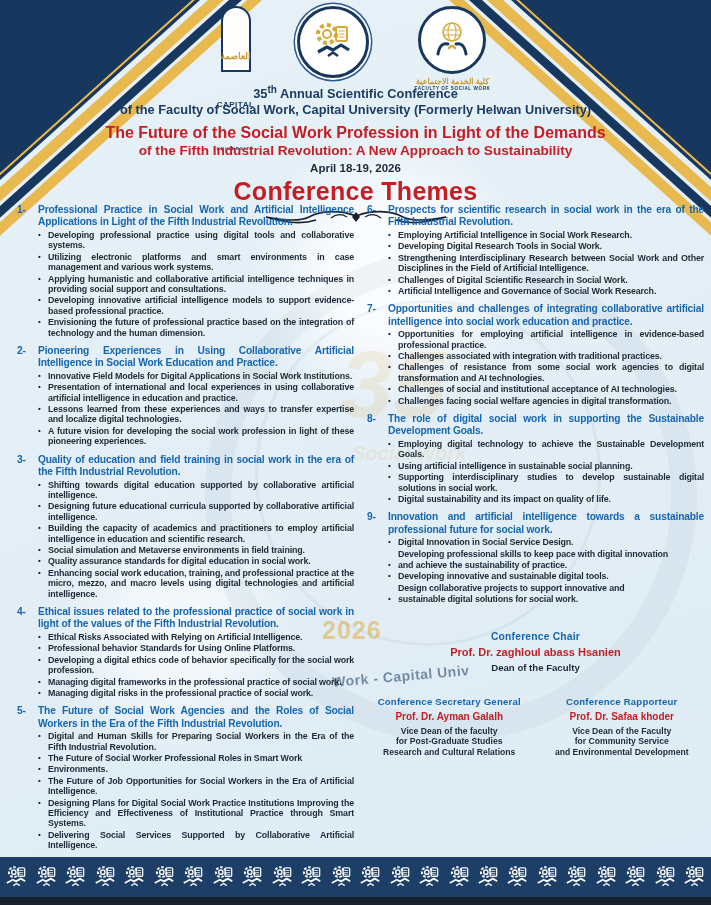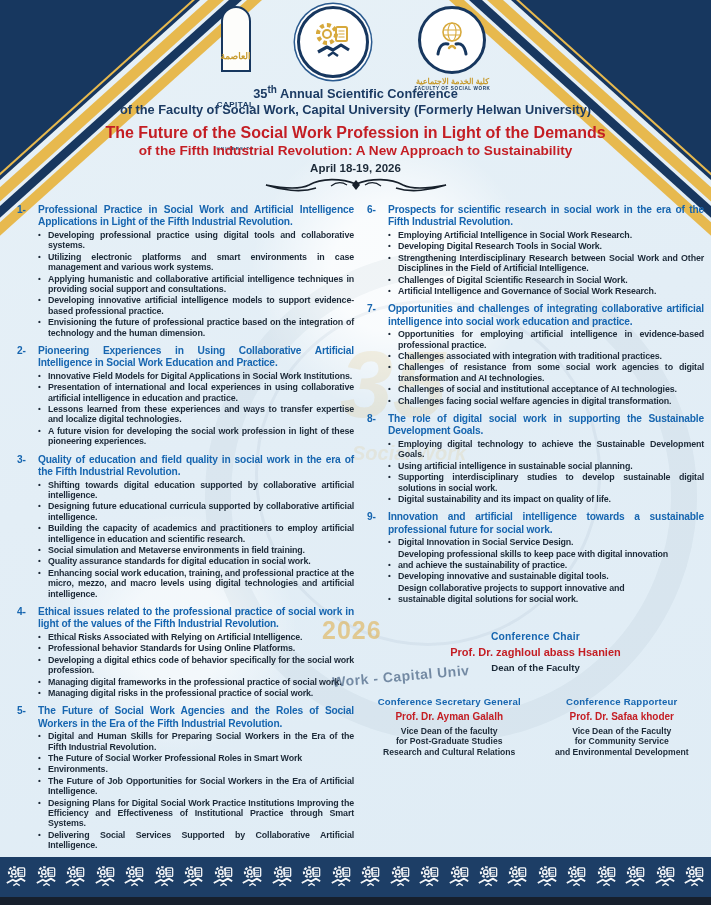--- a/index.html
+++ b/index.html
@@ -147,20 +147,21 @@
     </div>
   </div>
 </div>
 
 <div class="titles">
   <div class="t-navy"><span>35</span><sup>th</sup><span> Annual Scientific Conference</span></div>
   <div class="t-navy">of the Faculty of Social Work, Capital University (Formerly Helwan University)</div>
   <div class="t-red">The Future of the Social Work Profession in Light of the Demands</div>
   <div class="t-red2">of the Fifth Industrial Revolution: A New Approach to Sustainability</div>
   <div class="t-date">April 18-19, 2026</div>
+  <div class="t-theme">Conference Themes</div>
   <svg class="flourish" width="190" height="20" viewBox="0 0 190 20">
     <path d="M95 8 C80 2 60 2 48 9 C38 14 20 12 5 9 C20 14 40 17 55 12 M95 8 C110 2 130 2 142 9 C152 14 170 12 185 9 C170 14 150 17 135 12" fill="none" stroke="#17202b" stroke-width="1.6"></path>
     <path d="M95 4 l4 5 -4 5 -4 -5 z" fill="#17202b"></path>
     <path d="M70 10 q8 -6 16 -1 M120 10 q-8 -6 -16 -1" fill="none" stroke="#17202b" stroke-width="1.2"></path>
   </svg>
 </div>
 
 <div class="content">
   <div class="col">
       <div class="theme">
@@ -207,21 +208,21 @@
           <span class="bt">Lessons learned from these experiences and ways to transfer expertise and localize digital technologies.</span>
         </div>
         <div class="bullet">
           <span class="bm">•</span>
           <span class="bt">A future vision for developing the social work profession in light of these pioneering experiences.</span>
         </div>
       </div>
       <div class="theme">
         <div class="theme-title">
           <span class="tnum">3-</span>
-          <span class="ttext">Quality of education and field quality in social work in the era of the Fifth Industrial Revolution.</span>
+          <span class="ttext">Quality of education and field training in social work in the era of the Fifth Industrial Revolution.</span>
         </div>
         <div class="bullet">
           <span class="bm">•</span>
           <span class="bt">Shifting towards digital education supported by collaborative artificial intelligence.</span>
         </div>
         <div class="bullet">
           <span class="bm">•</span>
           <span class="bt">Designing future educational curricula supported by collaborative artificial intelligence.</span>
         </div>
         <div class="bullet">

